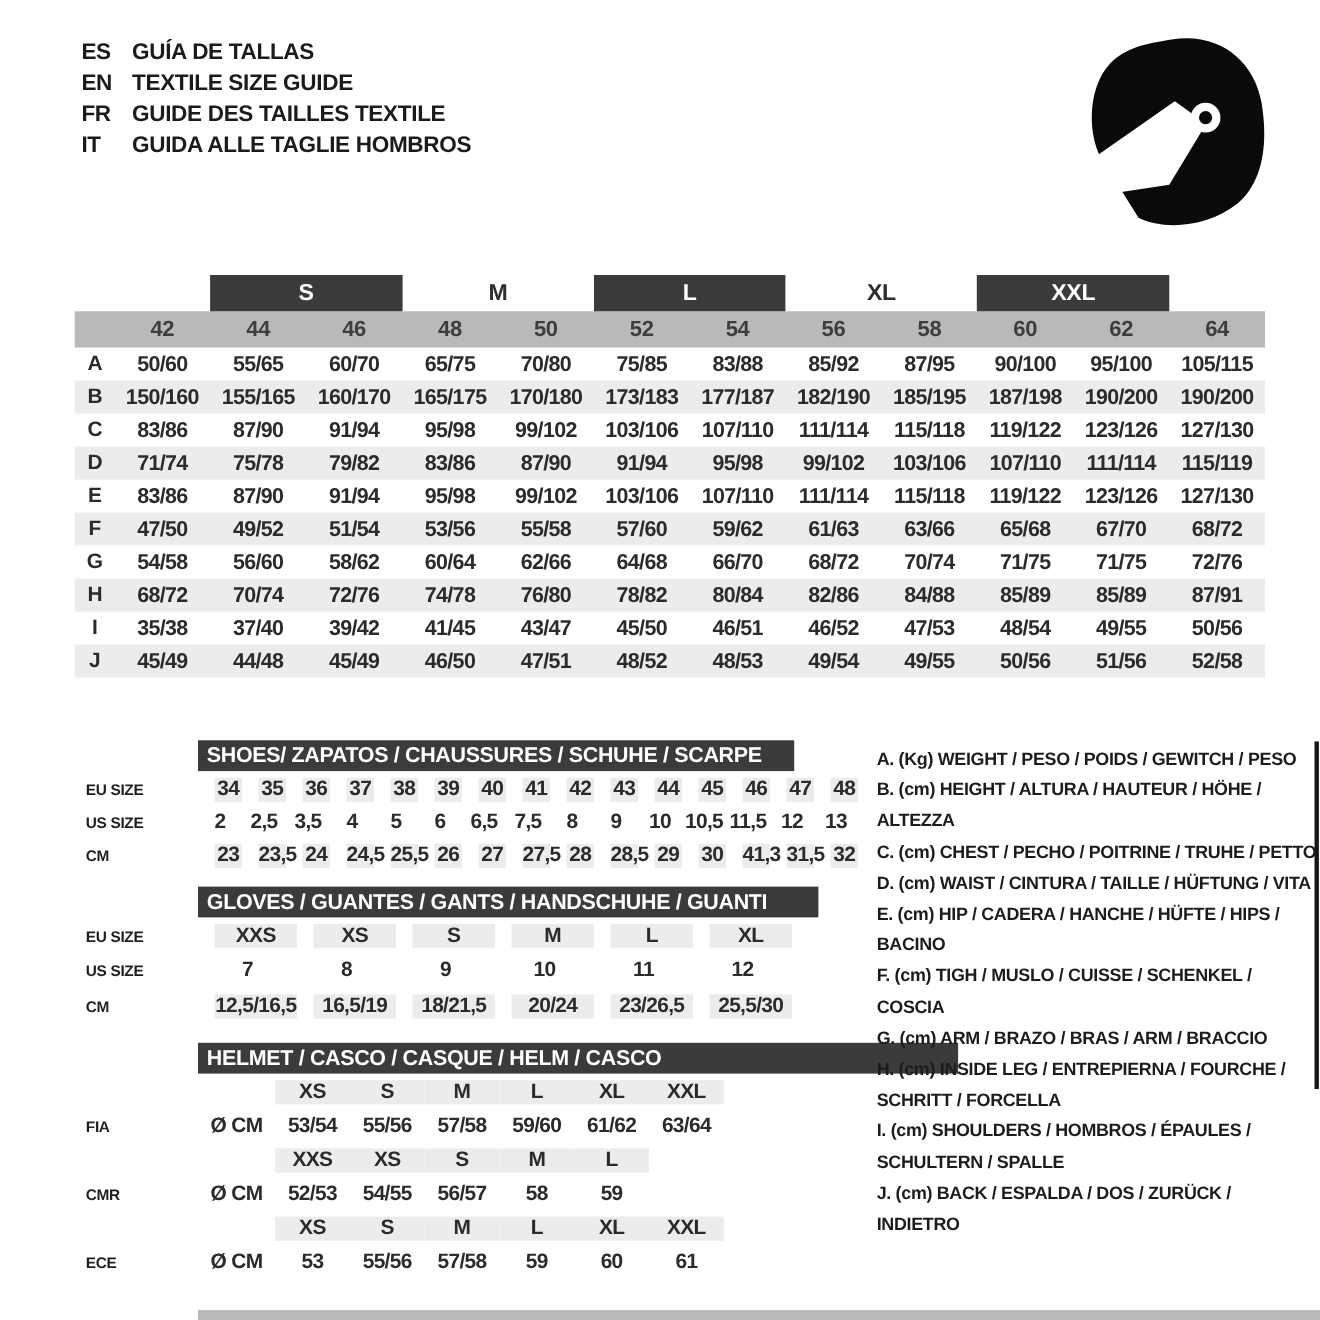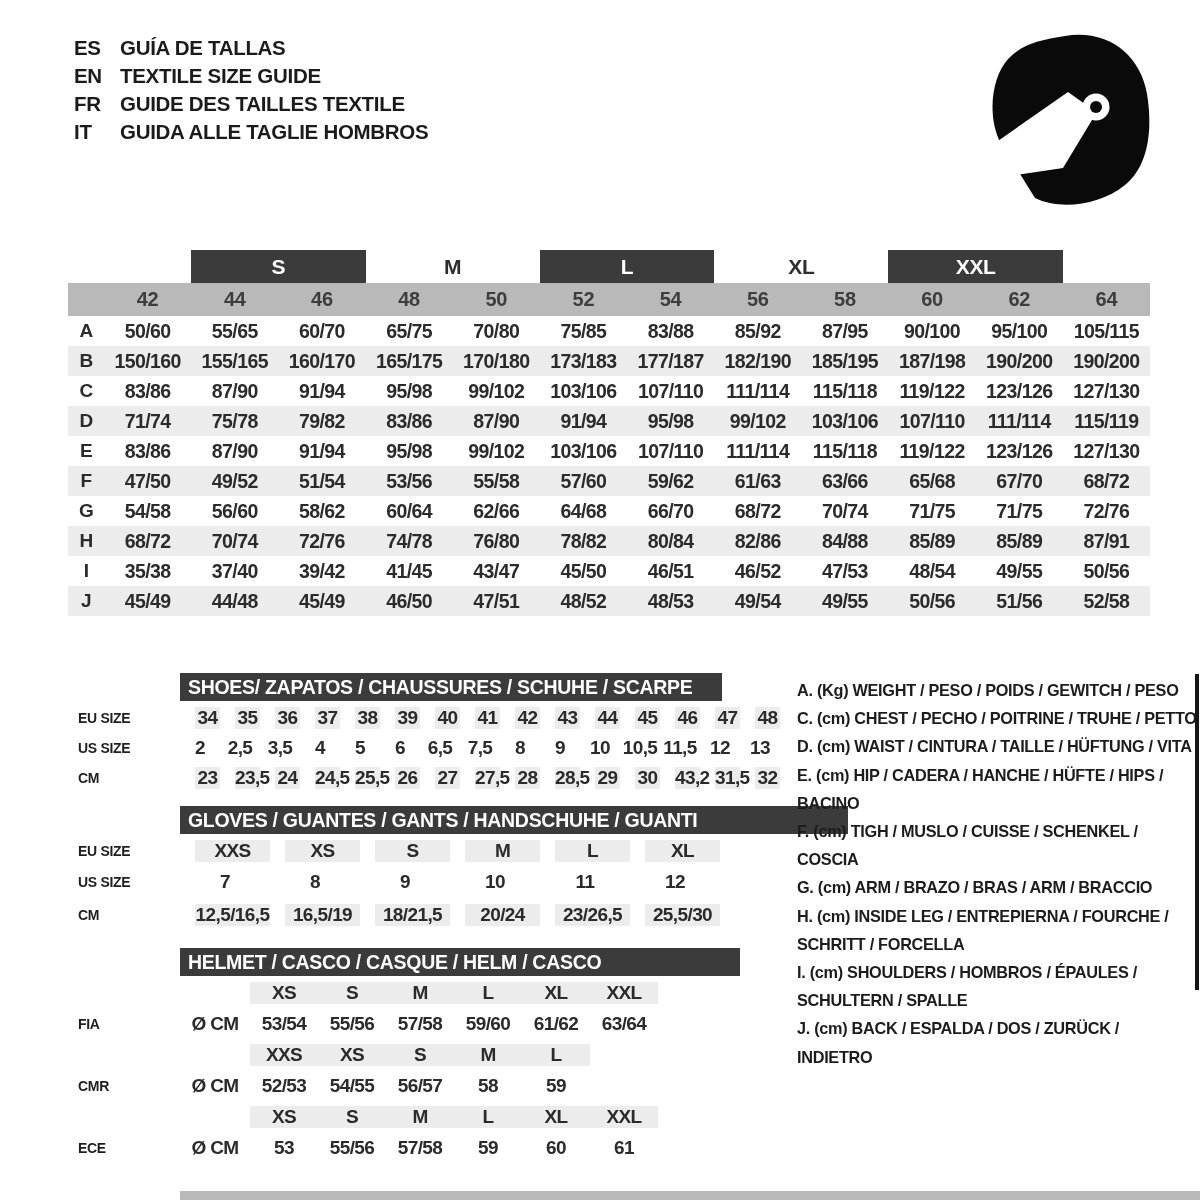--- a/index.html
+++ b/index.html
@@ -312,29 +312,29 @@
         <div class="cell">24</div>
         <div class="cell">24,5</div>
         <div class="cell">25,5</div>
         <div class="cell">26</div>
         <div class="cell">27</div>
         <div class="cell">27,5</div>
         <div class="cell">28</div>
         <div class="cell">28,5</div>
         <div class="cell">29</div>
         <div class="cell">30</div>
-        <div class="cell">43,2</div>
+        <div class="cell">41,3</div>
         <div class="cell">31,5</div>
         <div class="cell">32</div>
       </div>
     </div>
 </div>
 
 <div id="gloves-table" class="abs sub-table" style="top:806px">
-  <div class="sub-bar" style="width:668px">GLOVES / GUANTES / GANTS / HANDSCHUHE / GUANTI</div>
+  <div class="sub-bar" style="width:564px">GLOVES / GUANTES / GANTS / HANDSCHUHE / GUANTI</div>
   <div id="gloves-rows">
       <div class="srow gloves-grid h28 striped">
         <div class="lbl">EU SIZE</div>
         <div class="cell">XXS</div>
         <div class="cell">XS</div>
         <div class="cell">S</div>
         <div class="cell">M</div>
         <div class="cell">L</div>
         <div class="cell">XL</div>
         <div class="cell"></div>
@@ -356,21 +356,21 @@
         <div class="cell">18/21,5</div>
         <div class="cell">20/24</div>
         <div class="cell">23/26,5</div>
         <div class="cell">25,5/30</div>
         <div class="cell"></div>
       </div>
     </div>
 </div>
 
 <div id="helmet-table" class="abs sub-table" style="top:948px">
-  <div class="sub-bar" style="width:560px">HELMET / CASCO / CASQUE / HELM / CASCO</div>
+  <div class="sub-bar" style="width:691px">HELMET / CASCO / CASQUE / HELM / CASCO</div>
   <div id="helmet-rows">
       <div class="srow helmet-grid striped-cells h28">
         <div class="lbl"></div>
         <div class="cell"></div>
         <div class="cell">XS</div>
         <div class="cell">S</div>
         <div class="cell">M</div>
         <div class="cell">L</div>
         <div class="cell">XL</div>
         <div class="cell">XXL</div>
@@ -429,20 +429,21 @@
         <div class="cell">59</div>
         <div class="cell">60</div>
         <div class="cell">61</div>
         <div></div>
       </div>
     </div>
 </div>
 
 <div id="legend" class="abs">
     <div class="legend-item">A. (Kg) WEIGHT / PESO / POIDS / GEWITCH / PESO</div>
+    <div class="legend-item">B. (cm) HEIGHT / ALTURA / HAUTEUR / HÖHE / ALTEZZA</div>
     <div class="legend-item">C. (cm) CHEST / PECHO / POITRINE / TRUHE / PETTO</div>
     <div class="legend-item">D. (cm) WAIST / CINTURA / TAILLE / HÜFTUNG / VITA</div>
     <div class="legend-item">E. (cm) HIP / CADERA / HANCHE / HÜFTE / HIPS / BACINO</div>
     <div class="legend-item">F. (cm) TIGH / MUSLO / CUISSE / SCHENKEL / COSCIA</div>
     <div class="legend-item">G. (cm) ARM / BRAZO / BRAS / ARM / BRACCIO</div>
     <div class="legend-item">H. (cm) INSIDE LEG / ENTREPIERNA / FOURCHE / SCHRITT / FORCELLA</div>
     <div class="legend-item">I. (cm) SHOULDERS / HOMBROS / ÉPAULES / SCHULTERN / SPALLE</div>
     <div class="legend-item">J. (cm) BACK / ESPALDA / DOS / ZURÜCK / INDIETRO</div>
   </div>
 

